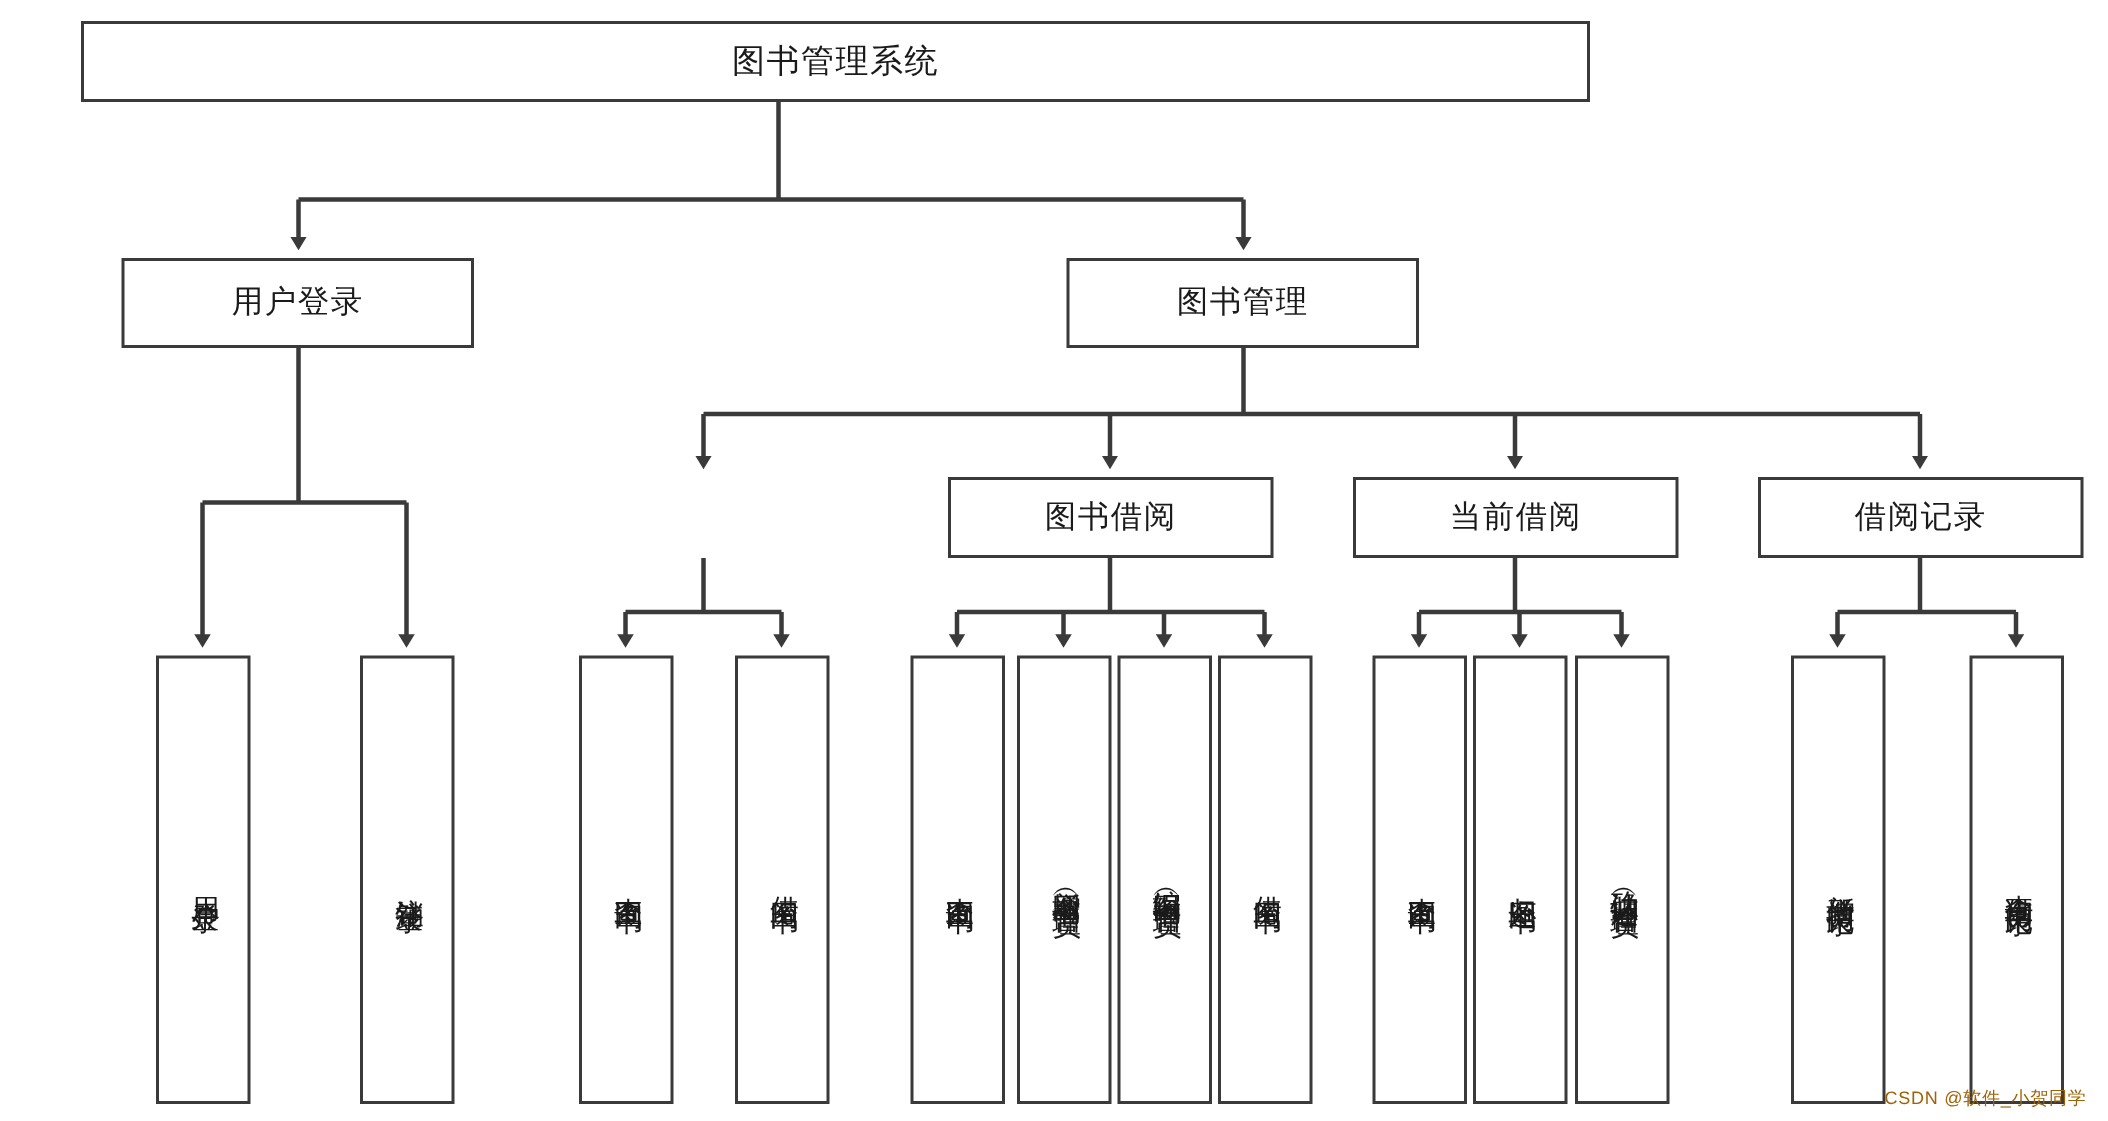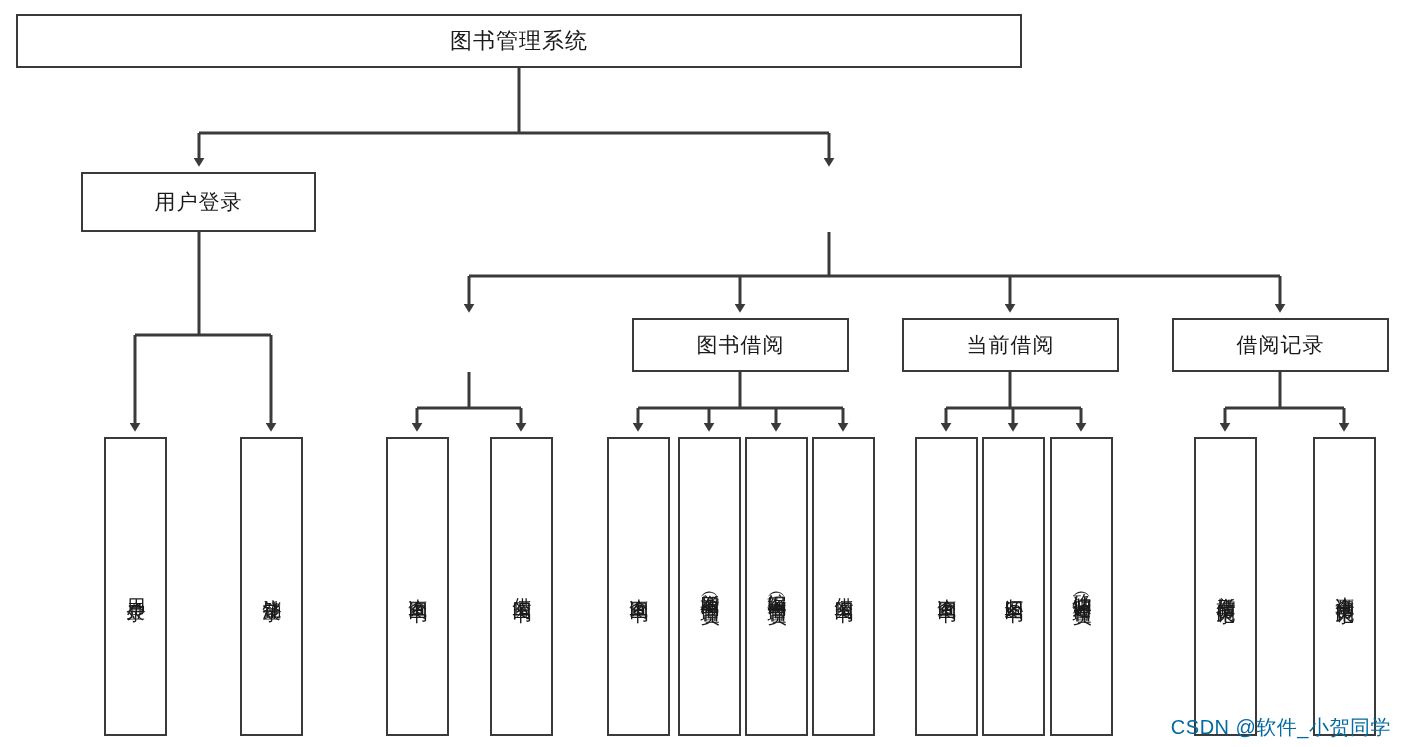--- a/index.html
+++ b/index.html
@@ -34,20 +34,21 @@
     color: #1a1a1a;
   }
   .node-h {
     font-size: 21px;
     line-height: 1.2;
     letter-spacing: 1px;
     white-space: nowrap;
   }
   .node-root {
     font-size: 22px;
+    margin-left: 38px;
   }
   .leaf {
     position: absolute;
     box-sizing: border-box;
     border: 2px solid #3a3a3a;
     background: #ffffff;
     display: flex;
     align-items: center;
     justify-content: center;
     color: #1a1a1a;
@@ -59,22 +60,22 @@
     line-height: 1.42;
     letter-spacing: 2px;
     color: #1a1a1a;
     text-align: center;
     white-space: nowrap;
   }
   #watermark {
     position: absolute;
     right: 14px;
     bottom: 6px;
-    font-size: 20px;
-    color: #0369a1;
+    font-size: 12px;
+    color: #a16207;
     white-space: nowrap;
     letter-spacing: 0.5px;
   }
 </style>
 </head>
 <body>
 
 <div id="canvas">
 
   <svg id="wires" viewBox="0 0 1405 747" xmlns="http://www.w3.org/2000/svg">
@@ -131,20 +132,23 @@
     </g>
   </svg>
 
   <div class="node node-h node-root" style="left:16px; top:14px; width:1006px; height:54px;">
     <span>图书管理系统</span>
   </div>
 
   <div class="node node-h" style="left:81px; top:172px; width:235px; height:60px;">
     <span>用户登录</span>
   </div>
+  <div class="node node-h" style="left:711px; top:172px; width:235px; height:60px;">
+    <span>图书管理</span>
+  </div>
 
   <div class="node node-h" style="left:632px; top:318px; width:217px; height:54px;text-align:center;">
     <span>图书借阅</span>
   </div>
   <div class="node node-h" style="left:1172px; top:318px; width:217px; height:54px;">
     <span>借阅记录</span>
   </div>
   <div class="node node-h" style="left:902px; top:318px; width:217px; height:54px;">
     <span>当前借阅</span>
   </div>

